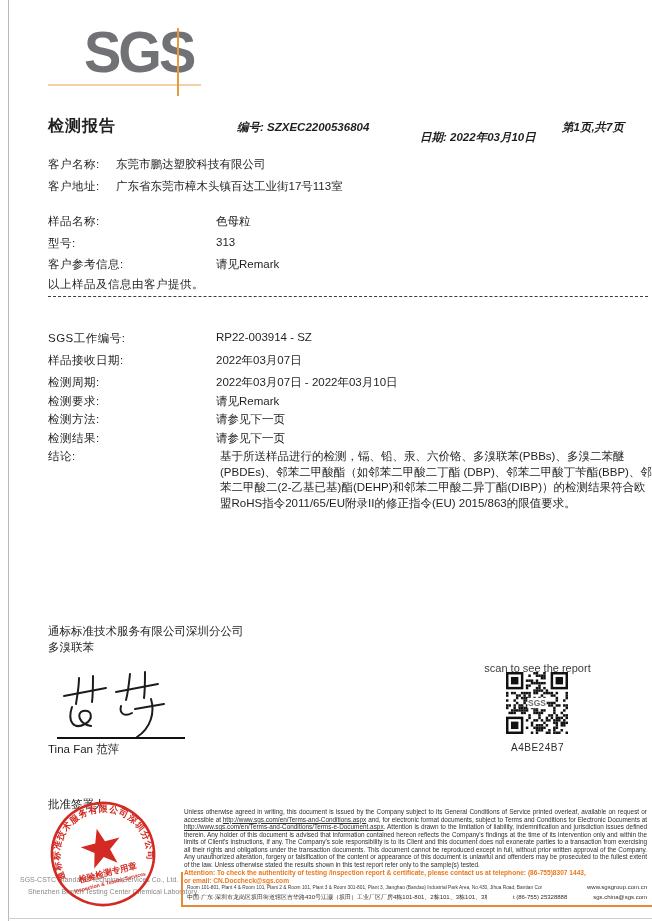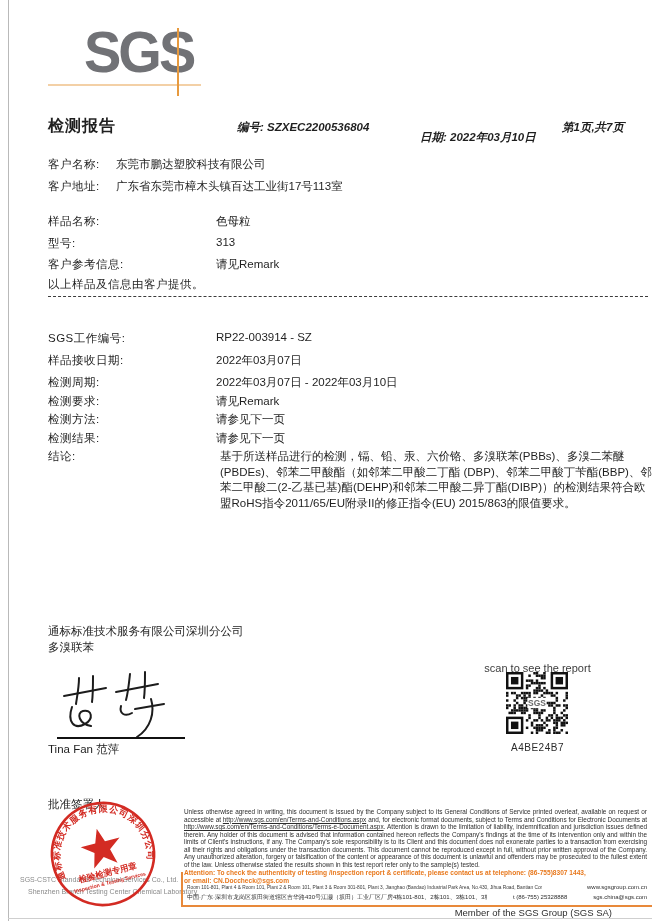--- a/index.html
+++ b/index.html
@@ -402,14 +402,13 @@
       <span class="addr-en">Room 101-801, Plant 4 &amp; Room 101, Plant 2 &amp; Room 101, Plant 3 &amp; Room 301-801, Plant 3, Jianghao (Bandao) Industrial Park Area, No.430, Jihua Road, Bantian Community, Bantian Street, Longgang District, Shenzhen, Guangdong, China 518129</span>
       <span class="addr-right">www.sgsgroup.com.cn</span>
     </div>
     <div class="addr-row">
       <span class="addr-cn">中国·广东·深圳市龙岗区坂田街道辖区吉华路430号江灏（坂田）工业厂区厂房4栋101-801、2栋101、3栋101、3栋301-801 邮编:518129</span>
       <span class="addr-right">t (86-755) 25328888</span>
       <span class="addr-right">sgs.china@sgs.com</span>
     </div>
   </div>
   <div class="abs footer-hline"></div>
-  <div class="abs member">Member of the SGS Group (SGS SA)</div>
 </div>
 
 </body></html>

